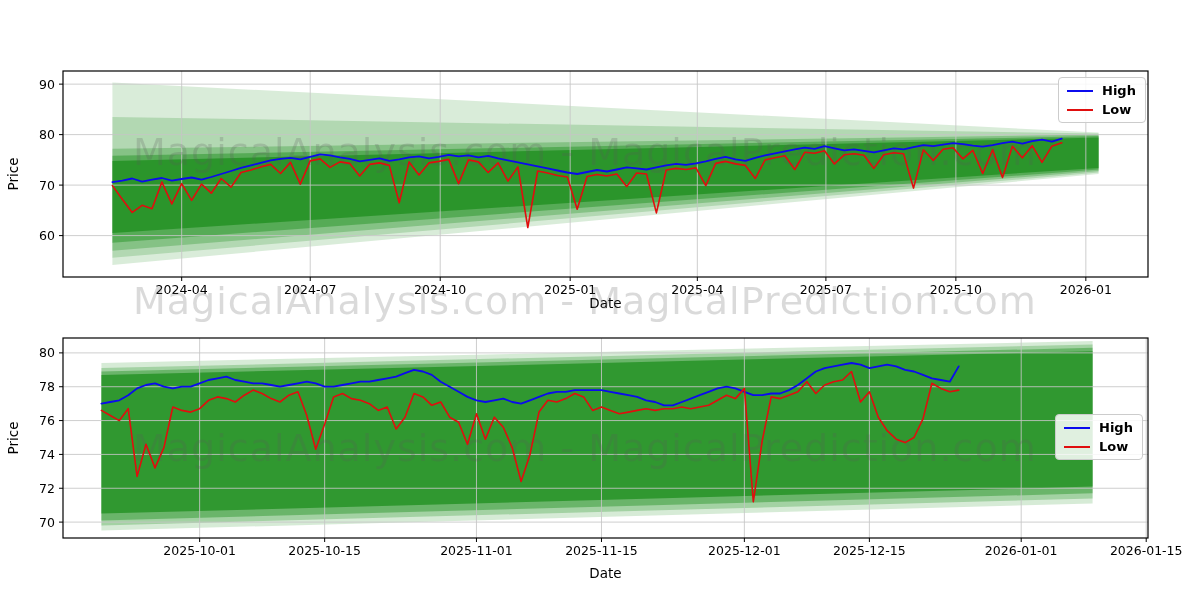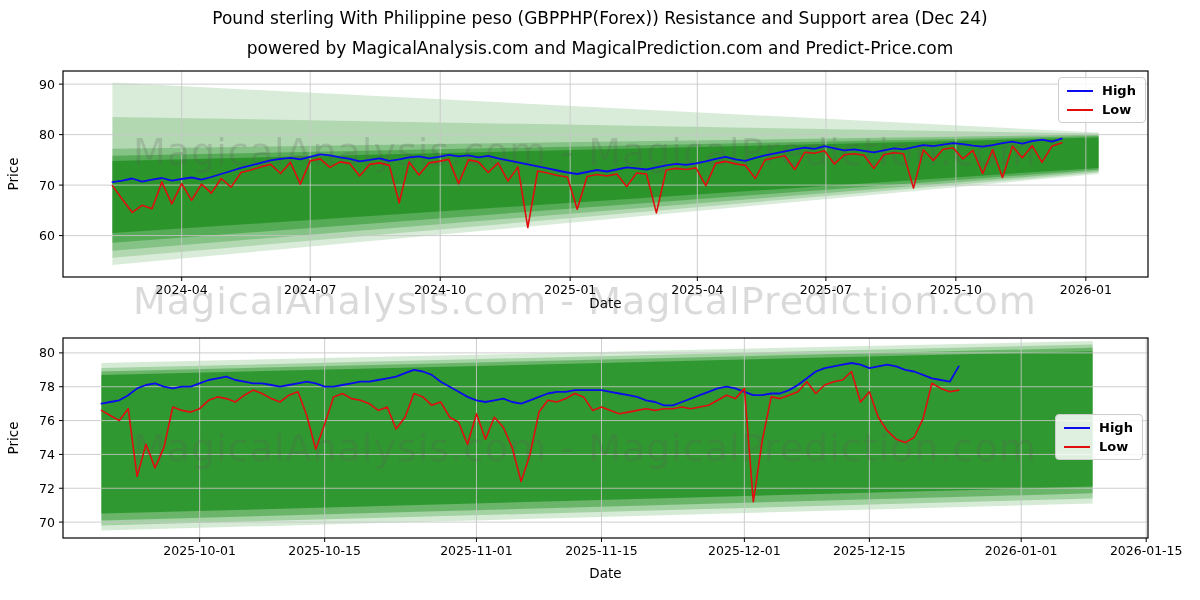--- a/index.html
+++ b/index.html
@@ -35,22 +35,20 @@
   #legend0{left:1058px;top:77px;}
   #legend1{left:1055px;top:414px;}
   .lrow{display:flex;align-items:center;gap:9px;}
   .sw{display:inline-block;width:26px;height:0;border-top-width:2.5px;border-top-style:solid;}
 </style>
 </head>
 <body>
 
 <div class="fig">
 
-  <div class="title">Pound sterling With Philippine peso (GBPPHP(Forex)) Resistance and Support area (Dec 24)</div>
-  <div class="subtitle">powered by MagicalAnalysis.com and MagicalPrediction.com and Predict-Price.com</div>
 
   <svg id="bands-layer" class="layer" width="1200" height="600">
       <g>
         <polygon points="112.4,82.6 1098.6,132.6 1098.6,174.0 112.4,264.9" fill="#008000" fill-opacity="0.15"></polygon>
         <polygon points="112.4,116.9 1098.6,133.6 1098.6,172.5 112.4,257.8" fill="#008000" fill-opacity="0.18"></polygon>
         <polygon points="112.4,148.8 1098.6,134.6 1098.6,171.0 112.4,250.7" fill="#008000" fill-opacity="0.25"></polygon>
         <polygon points="112.4,155.8 1098.6,136.1 1098.6,169.5 112.4,242.7" fill="#008000" fill-opacity="0.35"></polygon>
         <polygon points="112.4,160.9 1098.6,137.6 1098.6,167.9 112.4,233.1" fill="#008000" fill-opacity="0.5"></polygon>
         <line x1="181.671875" y1="71" x2="181.671875" y2="277" stroke="#c6c6c6" stroke-width="1" stroke-opacity="0.85"></line>
         <line x1="310.2330729166667" y1="71" x2="310.2330729166667" y2="277" stroke="#c6c6c6" stroke-width="1" stroke-opacity="0.85"></line>

